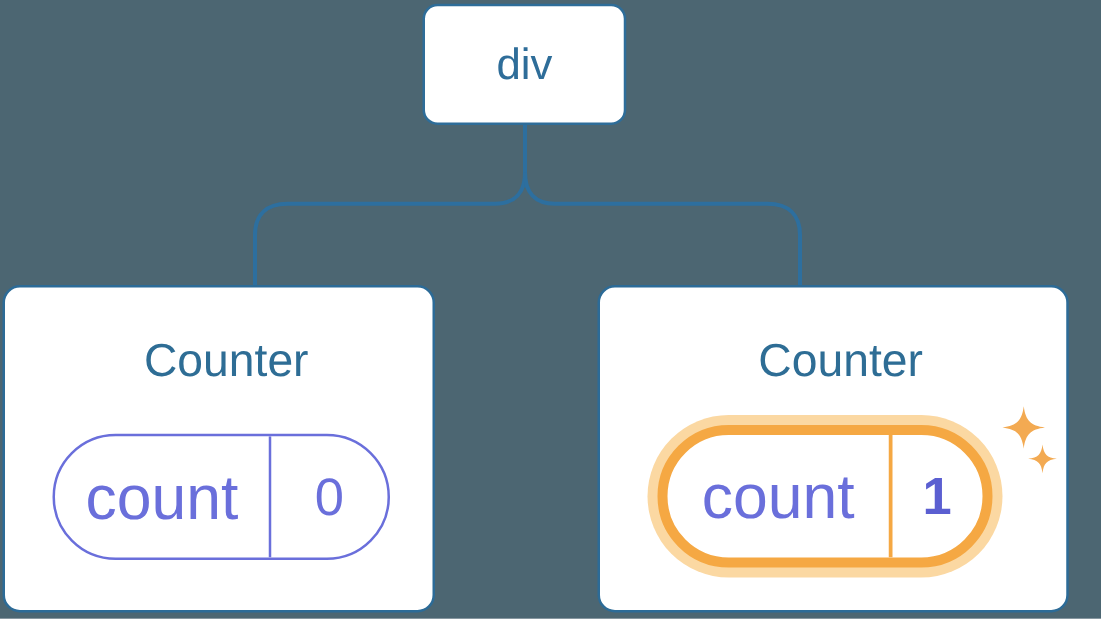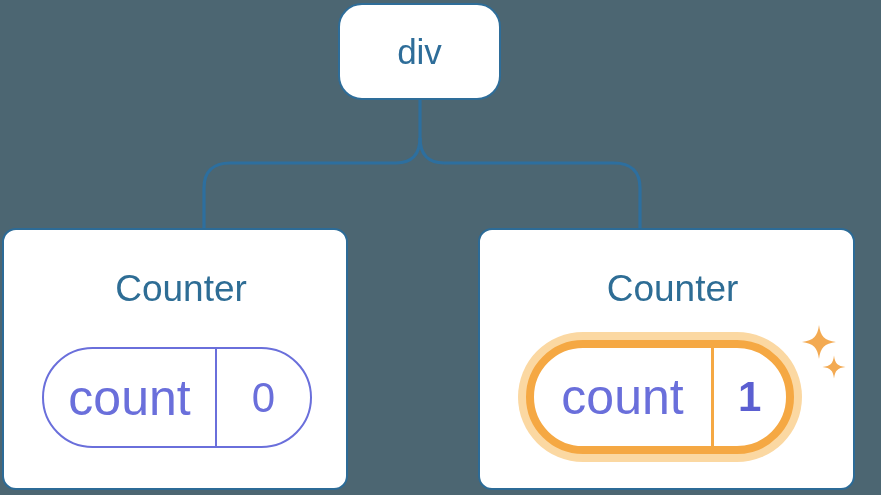--- a/index.html
+++ b/index.html
@@ -17,21 +17,21 @@
     width: 881px; height: 495px;
     pointer-events: none;
   }
   .node-root {
     position: absolute;
     left: 338px; top: 3px;
     width: 163px; height: 97px;
     box-sizing: border-box;
     background: #ffffff;
     border: 2.5px solid #2E6D99;
-    border-radius: 24px;
+    border-radius: 12px;
     display: flex;
     align-items: center;
     justify-content: center;
   }
   .node-root-label {
     font-size: 35px;
     font-weight: 500;
     color: #2E6D99;
     line-height: 1;
   }

